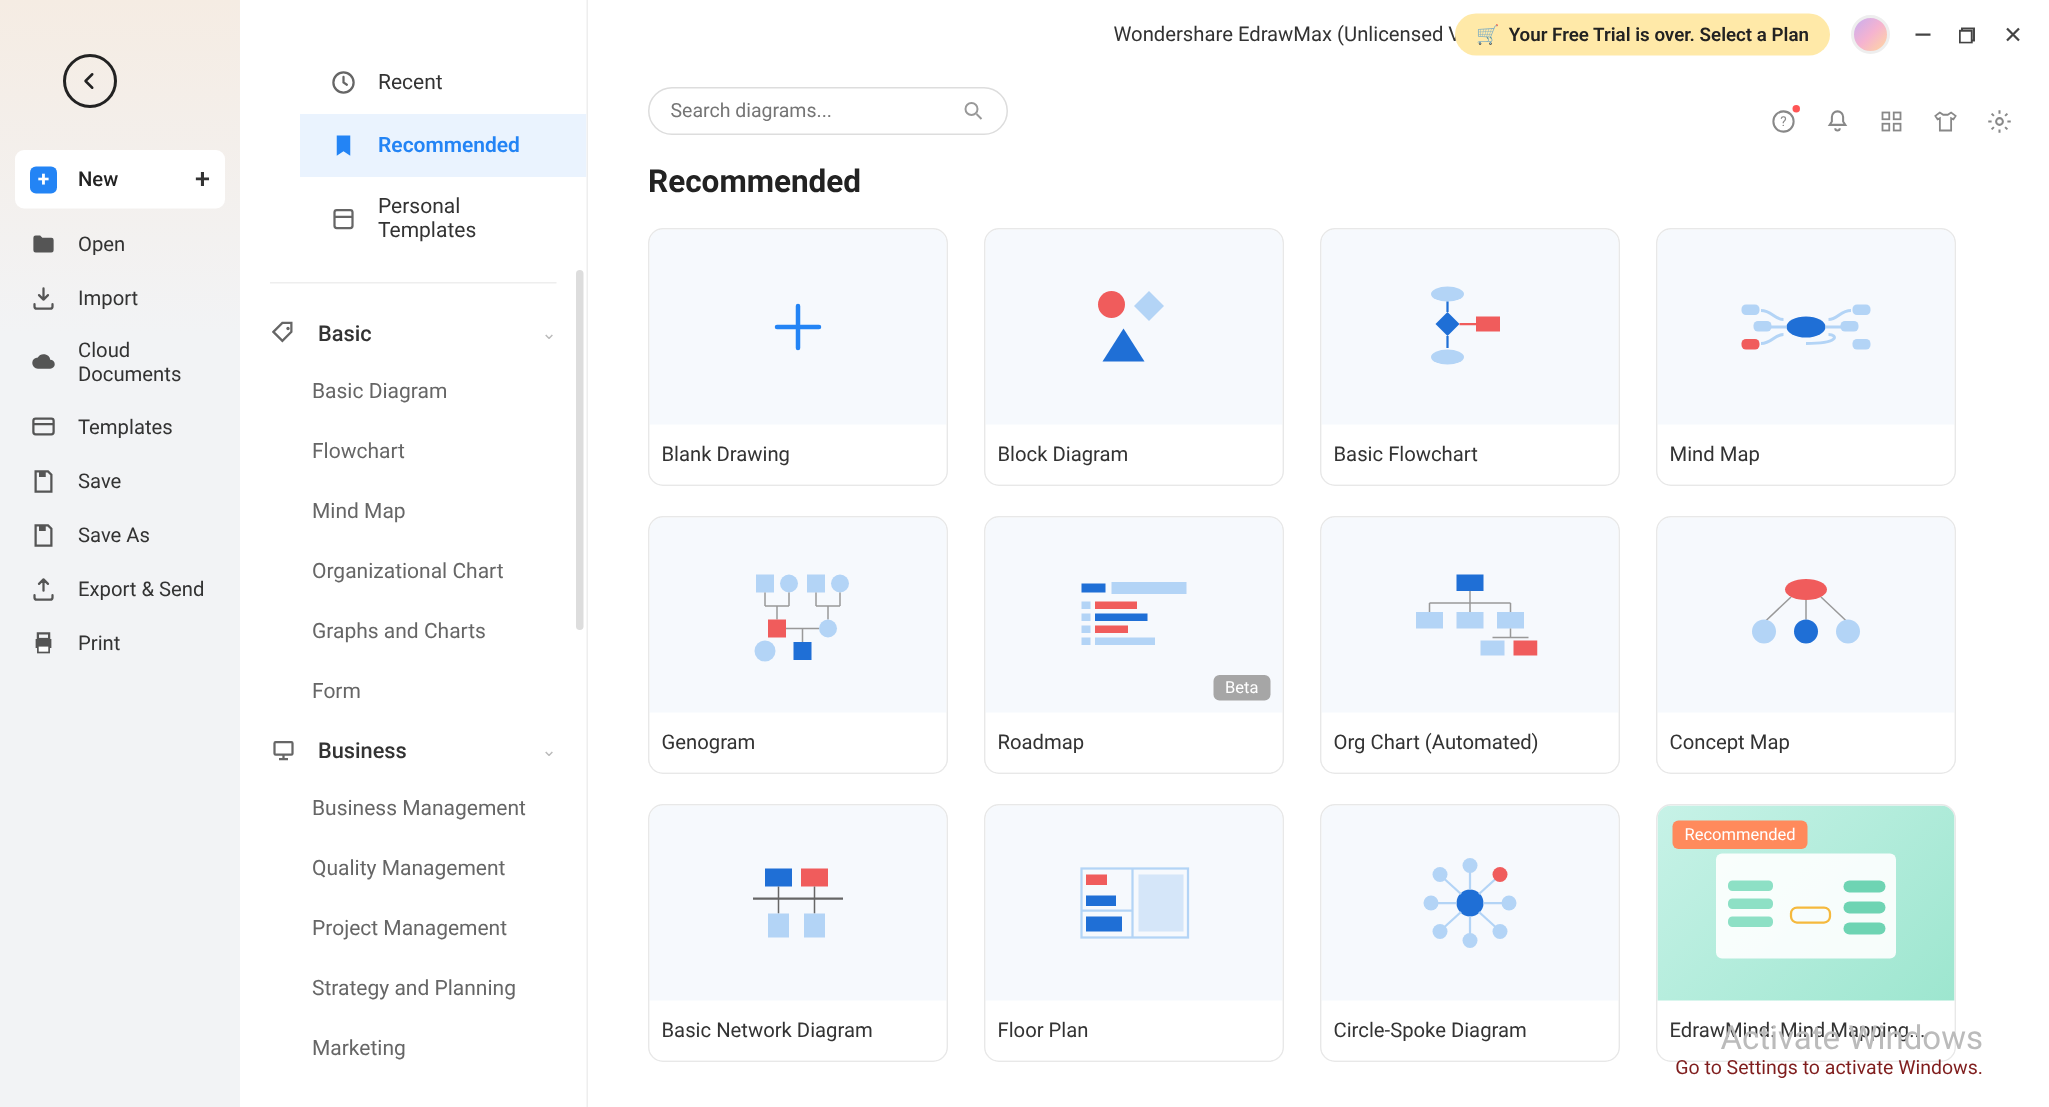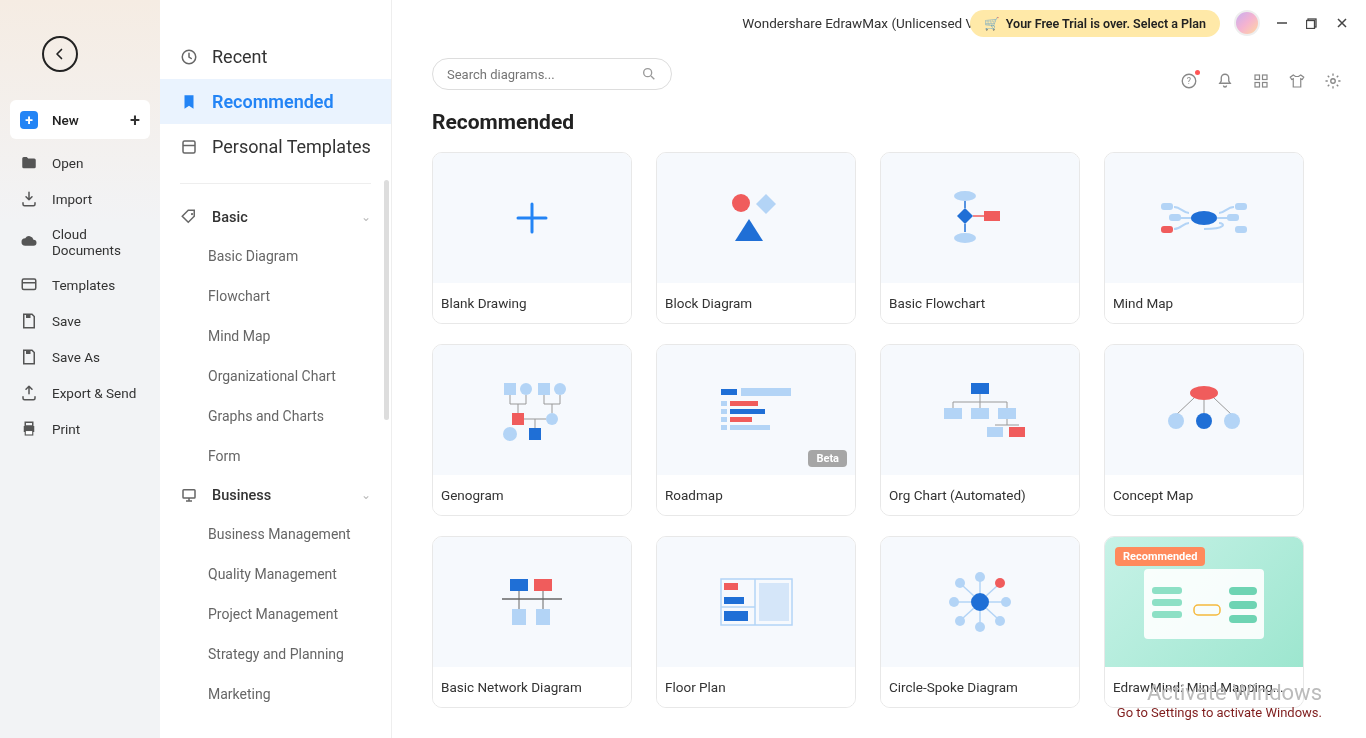--- a/index.html
+++ b/index.html
@@ -17,21 +17,21 @@
 .rail-icon { width: 18px; height: 18px; display: flex; align-items: center; justify-content: center; color: #555; }
 .plus-badge { width: 18px; height: 18px; background: #2384f5; border-radius: 4px; color: #fff; display: flex; align-items: center; justify-content: center; font-size: 14px; font-weight: 700; }
 .rail-plus { font-size: 18px; color: #333; }
 .rail-bottom { margin-top: auto; padding: 0 10px 28px; list-style: none; }
 .rail-bottom li { display: flex; align-items: center; padding: 9px 10px; font-size: 13.5px; color: #333; cursor: pointer; gap: 14px; }
 
 
 .sidebar { width: 232px; background: #fff; border-right: 1px solid #eee; overflow-y: auto; position: relative; }
 .sidebar-scroll-indicator { position: absolute; right: 2px; top: 180px; width: 5px; height: 240px; background: #ddd; border-radius: 3px; }
 .sb-list { list-style: none; padding-top: 34px; }
-.sb-item { display: flex; align-items: center; padding: 12px 20px; font-size: 18px; color: #333; cursor: pointer; gap: 14px; }
+.sb-item { display: flex; align-items: center; padding: 12px 20px; font-size: 14px; color: #333; cursor: pointer; gap: 14px; margin-left: 40px; }
 .sb-item.active { color: #2384f5; background: #eaf3fe; font-weight: 600; }
 .sb-icon { width: 18px; height: 18px; display: flex; align-items: center; justify-content: center; }
 .sb-divider { height: 1px; background: #eee; margin: 14px 20px; }
 .sb-cat { display: flex; align-items: center; justify-content: space-between; padding: 10px 20px; font-size: 14.5px; color: #333; cursor: pointer; font-weight: 500; }
 .sb-cat .left { display: flex; align-items: center; gap: 14px; }
 .sb-sub { padding: 12px 20px 12px 48px; font-size: 14px; color: #666; cursor: pointer; }
 .chev { color: #bbb; font-size: 12px; }
 
 
 .main { flex: 1; display: flex; flex-direction: column; background: #fff; position: relative; }
@@ -47,21 +47,21 @@
 .search-box input { border: none; outline: none; flex: 1; font-size: 13px; color: #666; background: transparent; }
 .search-box .mag { color: #999; }
 .right-icons { display: flex; gap: 18px; align-items: center; color: #888; }
 .right-icons > div { cursor: pointer; position: relative; }
 .help-dot::after { content: ''; position: absolute; top: -2px; right: -2px; width: 5px; height: 5px; background: #f55; border-radius: 50%; }
 
 .content { flex: 1; padding: 12px 24px 0 40px; overflow-y: auto; }
 .section-title { font-size: 21px; font-weight: 700; color: #222; margin-bottom: 18px; }
 .grid { display: grid; grid-template-columns: repeat(4, 200px); gap: 20px 24px; }
 .card { border: 1px solid #e8e8e8; border-radius: 10px; overflow: hidden; cursor: pointer; display: flex; flex-direction: column; }
-.card-preview { height: 130px; background: #f6f9fd; display: flex; align-items: center; justify-content: center; position: relative; font-weight: bold; }
+.card-preview { height: 130px; background: #f6f9fd; display: flex; align-items: center; justify-content: center; position: relative; }
 .card-label { padding: 12px 8px; text-align: left; font-size: 13.5px; color: #333; background: #fff; }
 .beta-badge { position: absolute; bottom: 8px; right: 8px; background: #a6a6a6; color: #fff; font-size: 11px; padding: 2px 8px; border-radius: 4px; }
 .rec-badge { position: absolute; top: 10px; left: 10px; background: #ff8a5c; color: #fff; font-size: 11px; padding: 3px 8px; border-radius: 4px; }
 .edrawmind-preview { background: linear-gradient(135deg,#c7f2e7,#9de6cf); }
 
 .watermark { position: absolute; bottom: 18px; right: 44px; text-align: right; color: #aaa; pointer-events: none; }
 .watermark .t1 { font-size: 22px; color: #bbb; }
 .watermark .t2 { font-size: 13px; color: #7f1d1d; }
 
 svg { display: block; }

